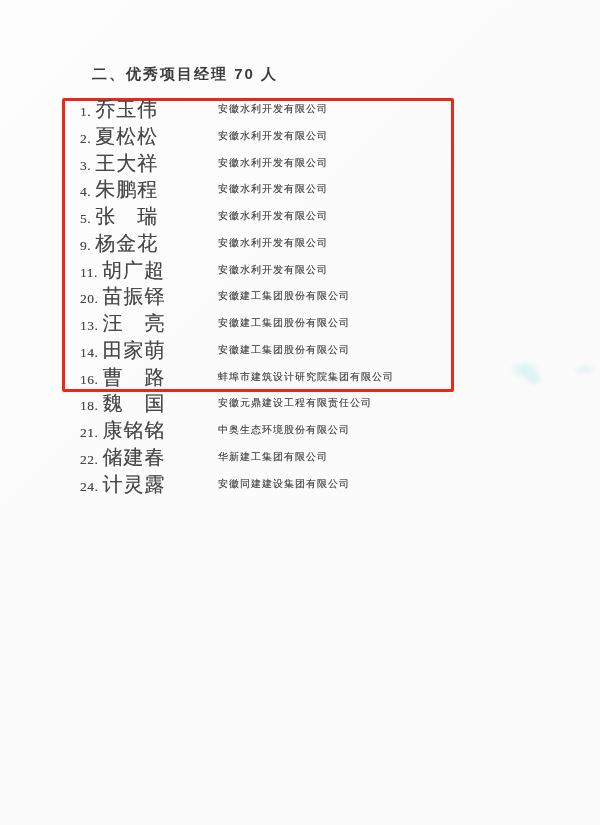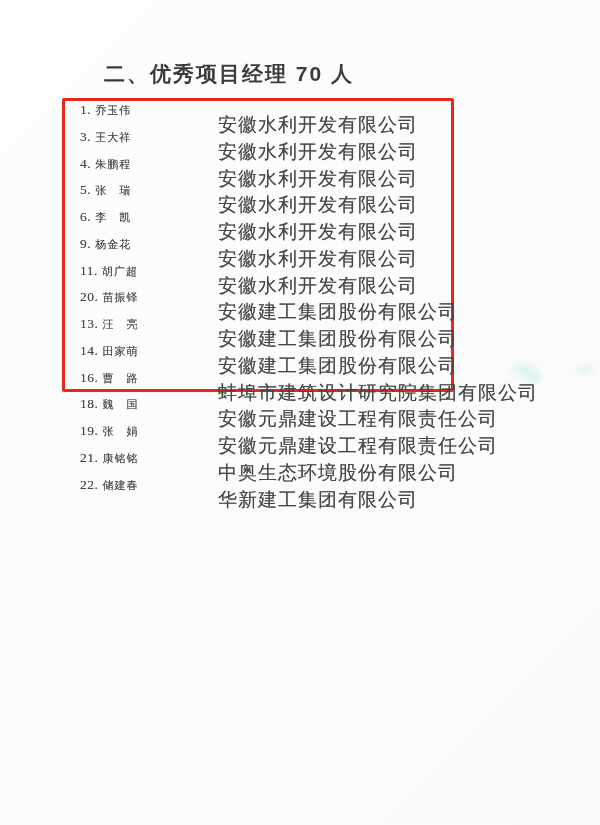--- a/index.html
+++ b/index.html
@@ -9,25 +9,25 @@
     font-family: "Liberation Serif", "DejaVu Serif", serif;
   }
   .page {
     position: relative;
     width: 600px; height: 825px;
     background: linear-gradient(135deg, #fdfdfd 0%, #fcfbfb 60%, #fbfafa 100%);
     overflow: hidden;
   }
   .heading {
     position: absolute;
-    left: 104px; top: 63px;
+    left: 92px; top: 63px;
     margin: 0;
     font-family: "Liberation Sans", "DejaVu Sans", sans-serif;
     font-weight: bold;
-    font-size: 21px;
+    font-size: 15px;
     line-height: 22px;
     letter-spacing: 2px;
     color: #3b3b3b;
   }
   .red-box {
     position: absolute;
     left: 62px; top: 98px;
     width: 392px; height: 294px;
     border: 3px solid #e7281b;
     border-radius: 2px;
@@ -54,29 +54,28 @@
     width: 138px;
     vertical-align: top;
   }
   .num {
     font-family: "Liberation Serif", "DejaVu Serif", serif;
     font-size: 13.5px;
     letter-spacing: 0.5px;
     margin-right: 4px;
   }
   .name {
-    font-size: 11px;
+    font-size: 20px;
     letter-spacing: 1px;
   }
   .company {
     display: inline-block;
-    font-size: 19px;
+    font-size: 10px;
     letter-spacing: 1px;
     vertical-align: top;
-    margin-top: 16px;
   }
   .smudge {
     position: absolute;
     border-radius: 50%;
     filter: blur(2px);
     pointer-events: none;
   }
   .smudge-a { left: 508px; top: 360px; width: 34px; height: 20px;
     background: radial-gradient(ellipse at center, rgba(140,225,228,0.38), rgba(140,225,228,0) 70%); }
   .smudge-b { left: 524px; top: 372px; width: 20px; height: 14px;
@@ -91,36 +90,36 @@
 
   <h1 class="heading">二、优秀项目经理 70 人</h1>
 
   <div class="red-box" id="red-box" style="border-color: rgb(231, 40, 27);"></div>
 
   <ol class="list" id="list">
     <li class="row">
       <span class="rank-name"><span class="num">1.</span><span class="name">乔玉伟</span></span><span class="company">安徽水利开发有限公司</span>
     </li>
 
+    <li class="row">
+      <span class="rank-name"><span class="num">2.</span><span class="name">夏松松</span></span><span class="company">安徽水利开发有限公司</span>
+    </li>
 
     <li class="row">
       <span class="rank-name"><span class="num">3.</span><span class="name">王大祥</span></span><span class="company">安徽水利开发有限公司</span>
     </li>
 
     <li class="row">
       <span class="rank-name"><span class="num">4.</span><span class="name">朱鹏程</span></span><span class="company">安徽水利开发有限公司</span>
     </li>
 
     <li class="row">
       <span class="rank-name"><span class="num">5.</span><span class="name">张　瑞</span></span><span class="company">安徽水利开发有限公司</span>
     </li>
 
-    <li class="row">
-      <span class="rank-name"><span class="num">6.</span><span class="name">李　凯</span></span><span class="company">安徽水利开发有限公司</span>
-    </li>
 
 
 
     <li class="row">
       <span class="rank-name"><span class="num">9.</span><span class="name">杨金花</span></span><span class="company">安徽水利开发有限公司</span>
     </li>
 
 
     <li class="row">
       <span class="rank-name"><span class="num">11.</span><span class="name">胡广超</span></span><span class="company">安徽水利开发有限公司</span>
@@ -141,33 +140,33 @@
 
     <li class="row">
       <span class="rank-name"><span class="num">16.</span><span class="name">曹　路</span></span><span class="company">蚌埠市建筑设计研究院集团有限公司</span>
     </li>
 
 
     <li class="row">
       <span class="rank-name"><span class="num">18.</span><span class="name">魏　国</span></span><span class="company">安徽元鼎建设工程有限责任公司</span>
     </li>
 
-    <li class="row">
-      <span class="rank-name"><span class="num">19.</span><span class="name">张　娟</span></span><span class="company">安徽元鼎建设工程有限责任公司</span>
-    </li>
 
 
     <li class="row">
       <span class="rank-name"><span class="num">21.</span><span class="name">康铭铭</span></span><span class="company">中奥生态环境股份有限公司</span>
     </li>
 
     <li class="row">
       <span class="rank-name"><span class="num">22.</span><span class="name">储建春</span></span><span class="company">华新建工集团有限公司</span>
     </li>
 
 
+    <li class="row">
+      <span class="rank-name"><span class="num">24.</span><span class="name">计灵露</span></span><span class="company">安徽同建建设集团有限公司</span>
+    </li>
   </ol>
 
   <div class="smudge smudge-a"></div>
   <div class="smudge smudge-b"></div>
   <div class="smudge smudge-c"></div>
 
 </div>
 
 </body></html>

